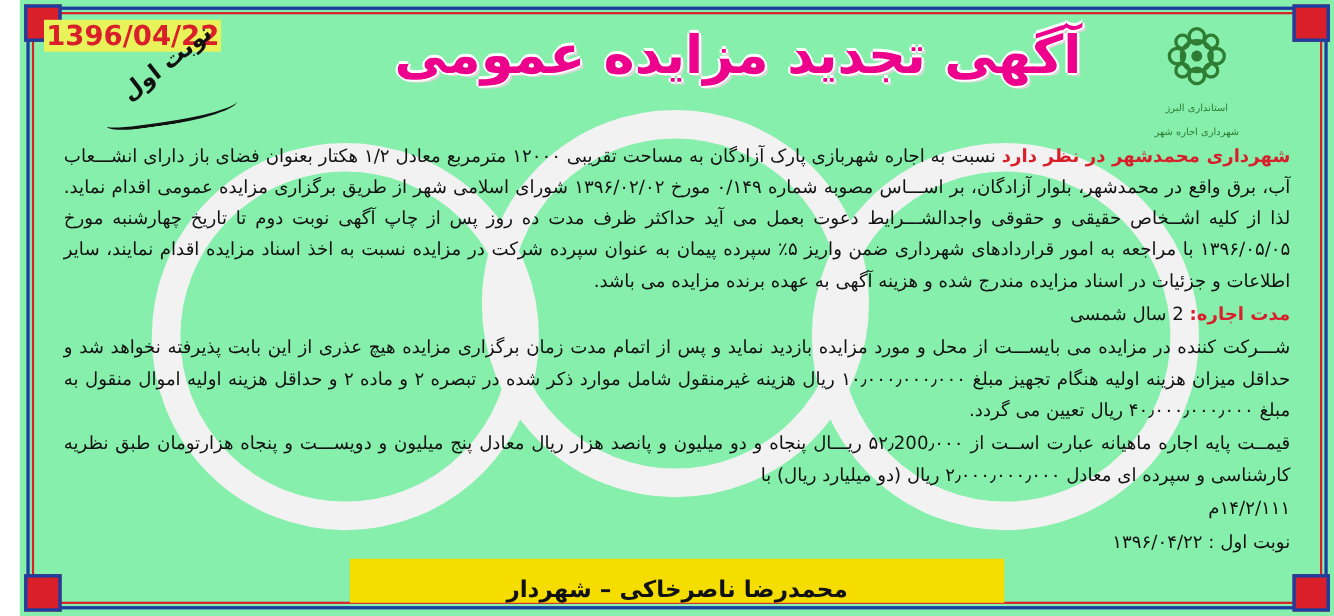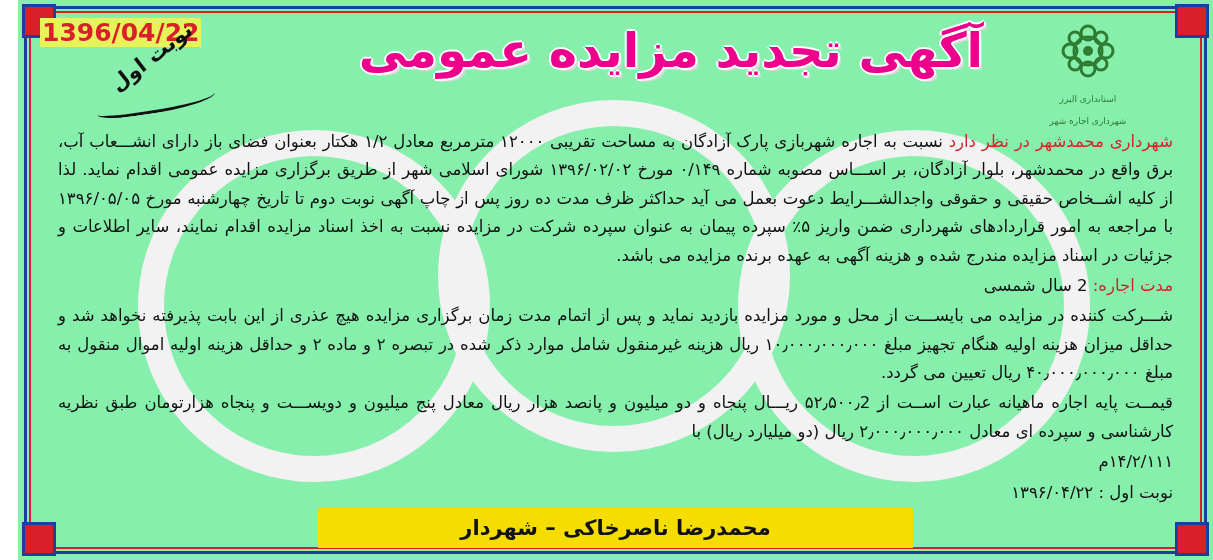--- a/index.html
+++ b/index.html
@@ -130,35 +130,35 @@
     right: 40px;
     left: 40px;
     top: 128px;
     text-align: justify;
     direction: rtl;
     font-size: 16.5px;
     line-height: 1.72;
     color: #111;
   }
   .content p { margin: 0 0 2px 0; }
-  .lead-red { color: #d81f2a; font-weight: normal; }
-  .label-red { color: #d81f2a; font-weight: normal; }
+  .lead-red { color: #d81f2a; font-weight: bold; }
+  .label-red { color: #d81f2a; font-weight: bold; }
   .para-right { text-align: right; }
   .para-center { text-align: right; }
 
   
   .footer-bar {
     position: absolute;
     left: 300px;
     right: 300px;
     bottom: 12px;
     height: 40px;
     background: #f5dd00;
     display: flex;
-    align-items: center;
+    align-items: flex-end;
     justify-content: center;
   }
   .footer-bar .sig {
     font-size: 21px;
     font-weight: bold;
     color: #111;
     white-space: nowrap;
   }
 </style>
 </head>
@@ -201,21 +201,21 @@
       <circle cx="31" cy="31" r="5" fill="#2e7d32"></circle>
     </svg>
     <div class="logo-line1">استانداری البرز</div>
     <div class="logo-line2">شهرداری اجاره شهر</div>
   </div>
 
   <div class="content">
     <p><span class="lead-red">شهرداری محمدشهر در نظر دارد</span><span> نسبت به اجاره شهربازی پارک آزادگان به مساحت تقریبی ۱۲۰۰۰ مترمربع معادل ۱/۲ هکتار بعنوان فضای باز دارای انشـــعاب آب، برق واقع در محمدشهر، بلوار آزادگان، بر اســـاس مصوبه شماره ۰/۱۴۹ مورخ ۱۳۹۶/۰۲/۰۲ شورای اسلامی شهر از طریق برگزاری مزایده عمومی اقدام نماید. لذا از کلیه اشــخاص حقیقی و حقوقی واجدالشـــرایط دعوت بعمل می آید حداکثر ظرف مدت ده روز پس از چاپ آگهی نوبت دوم تا تاریخ چهارشنبه مورخ ۱۳۹۶/۰۵/۰۵ با مراجعه به امور قراردادهای شهرداری ضمن واریز ۵٪ سپرده پیمان به عنوان سپرده شرکت در مزایده نسبت به اخذ اسناد مزایده اقدام نمایند، سایر اطلاعات و جزئیات در اسناد مزایده مندرج شده و هزینه آگهی به عهده برنده مزایده می باشد.</span></p>
     <p class="para-right"><span class="label-red">مدت اجاره:</span><span> 2 سال شمسی</span></p>
     <p>شـــرکت کننده در مزایده می بایســـت از محل و مورد مزایده بازدید نماید و پس از اتمام مدت زمان برگزاری مزایده هیچ عذری از این بابت پذیرفته نخواهد شد و حداقل میزان هزینه اولیه هنگام تجهیز مبلغ ۱۰٫۰۰۰٫۰۰۰٫۰۰۰ ریال هزینه غیرمنقول شامل موارد ذکر شده در تبصره ۲ و ماده ۲ و حداقل هزینه اولیه اموال منقول به مبلغ ۴۰٫۰۰۰٫۰۰۰٫۰۰۰ ریال تعیین می گردد.</p>
-    <p>قیمــت پایه اجاره ماهیانه عبارت اســت از ۵۲٫۵۰۰٫2 ریـــال پنجاه و دو میلیون و پانصد هزار ریال معادل پنج میلیون و دویســـت و پنجاه هزارتومان طبق نظریه کارشناسی و سپرده ای معادل ۲٫۰۰۰٫۰۰۰٫۰۰۰ ریال (دو میلیارد ریال) با</p>
+    <p>قیمــت پایه اجاره ماهیانه عبارت اســت از ۵۲٫200٫۰۰۰ ریـــال پنجاه و دو میلیون و پانصد هزار ریال معادل پنج میلیون و دویســـت و پنجاه هزارتومان طبق نظریه کارشناسی و سپرده ای معادل ۲٫۰۰۰٫۰۰۰٫۰۰۰ ریال (دو میلیارد ریال) با</p>
     <p class="para-center">۱۴/۲/۱۱۱م</p>
     <p class="para-center">نوبت اول : ۱۳۹۶/۰۴/۲۲</p>
   </div>
 
   <div class="footer-bar">
     <span class="sig">محمدرضا ناصرخاکی – شهردار</span>
   </div>
 
 </div>
 

